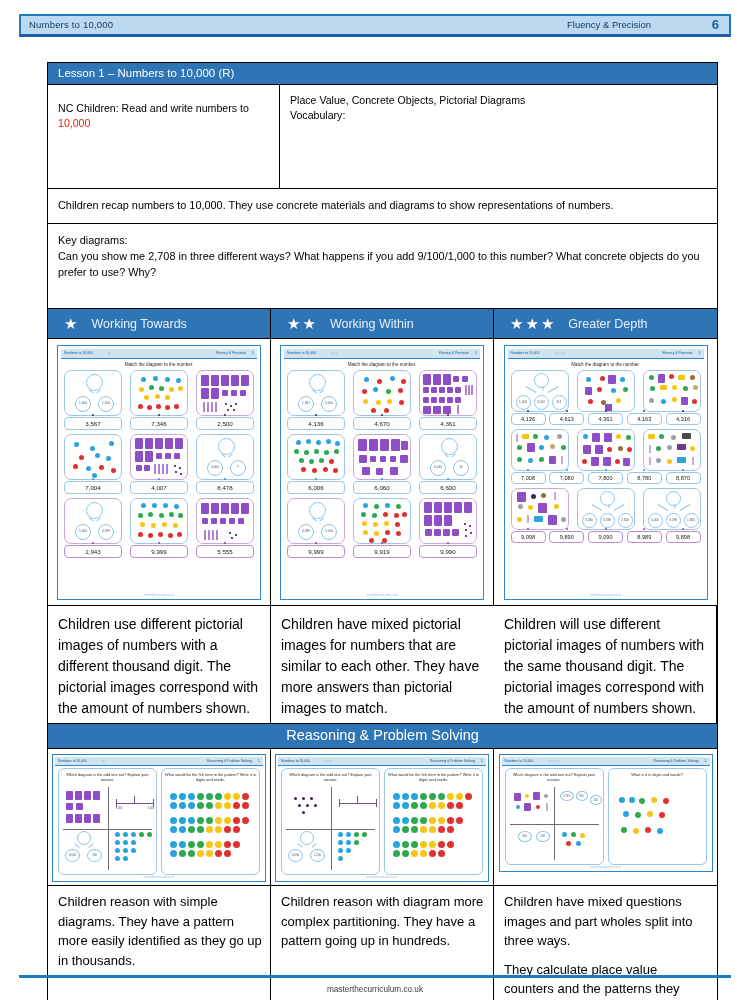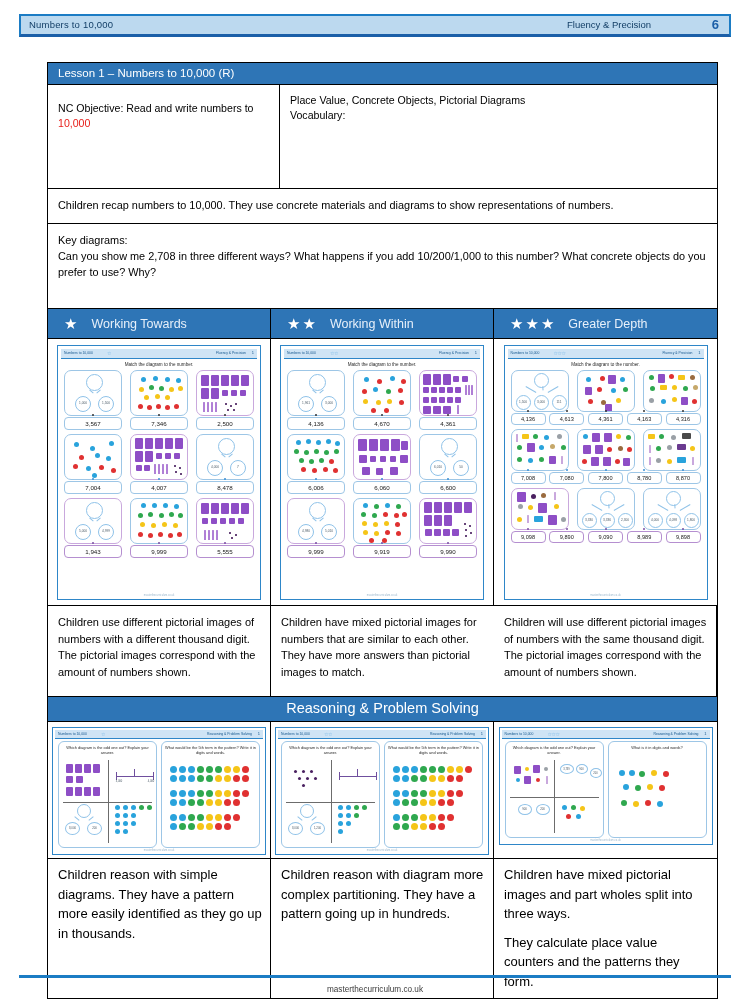--- a/index.html
+++ b/index.html
@@ -118,21 +118,21 @@
   .dot{position:absolute;border-radius:50%;}
   .blk{position:absolute;border-radius:1px;}
   .rod{position:absolute;border-radius:.5px;}
   .pw{position:absolute;border:.8px solid #8fc2e8;border-radius:50%;box-sizing:border-box;}
   .pwline{position:absolute;background:#8fc2e8;}
   .pwtxt{position:absolute;font-size:3.2px;color:#4a5a66;text-align:center;}
 
   
   .desc-row{display:flex;border-bottom:1.5px solid #000;}
   .desc{
-    box-sizing:border-box;padding:8px 9px 16px 10px;font-size:11px;line-height:1.5;
+    box-sizing:border-box;padding:8px 9px 4px 10px;font-size:14px;line-height:1.5;
   }
   .desc.p1{width:223px;border-right:1.5px solid #000;}
   .desc.p2{width:223px;border-right:1.5px solid #000;}
   .desc.p3{flex:1;}
 
   
   .reason-head{
     background:#2e75b6;color:#fff;text-align:center;font-size:14.5px;
     padding:3px 0 5px 0;border-bottom:1.5px solid #000;
   }
@@ -192,33 +192,33 @@
     <div class="topbar-right">Fluency &amp; Precision</div>
     <div class="topbar-page">6</div>
   </div>
 
   <div class="sheet">
 
     <div class="lesson-head">Lesson 1 – Numbers to 10,000 (R)</div>
 
     <div class="info-row">
       <div class="info-cell c1">
-        <span>NC Objective: Read and write numbers to </span><span class="red">10,000</span>
+        <span>NC Children: Read and write numbers to </span><span class="red">10,000</span>
       </div>
       <div class="info-cell c3">
         <div>Place Value, Concrete Objects, Pictorial Diagrams</div>
         <div>Vocabulary:</div>
       </div>
     </div>
 
     <div class="band">Children recap numbers to 10,000. They use concrete materials and diagrams to show representations of numbers.</div>
 
     <div class="band keyq">
       <div>Key diagrams:</div>
-      <div>Can you show me 2,708 in three different ways? What happens if you add 10/200/1,000 to this number? What concrete objects do you prefer to use? Why?</div>
+      <div>Can you show me 2,708 in three different ways? What happens if you add 9/100/1,000 to this number? What concrete objects do you prefer to use? Why?</div>
     </div>
 
     <div class="diff-head-row">
       <div class="diff-head d1">
         <div class="stars">
             <span class="star">★</span>
           </div>
         <div class="diff-label">Working Towards</div>
       </div>
       <div class="diff-head d2">
@@ -1165,21 +1165,21 @@
           <div class="thumb-foot">masterthecurriculum.co.uk</div>
         </div>
       </div>
 
     </div>
 
     <div class="rps-desc-row">
       <div class="rdesc q1">Children reason with simple diagrams. They have a pattern more easily identified as they go up in thousands.</div>
       <div class="rdesc q2">Children reason with diagram more complex partitioning. They have a pattern going up in hundreds.</div>
       <div class="rdesc q3">
-        <div>Children have mixed pictorial images and part wholes split into three ways.</div>
+        <div>Children have mixed questions images and part wholes split into three ways.</div>
         <div class="gap"></div>
         <div>They calculate place value counters and the patterns they form.</div>
       </div>
     </div>
 
   </div>
 
   <div class="bottomline"></div>
   <div class="footer">masterthecurriculum.co.uk</div>
 

